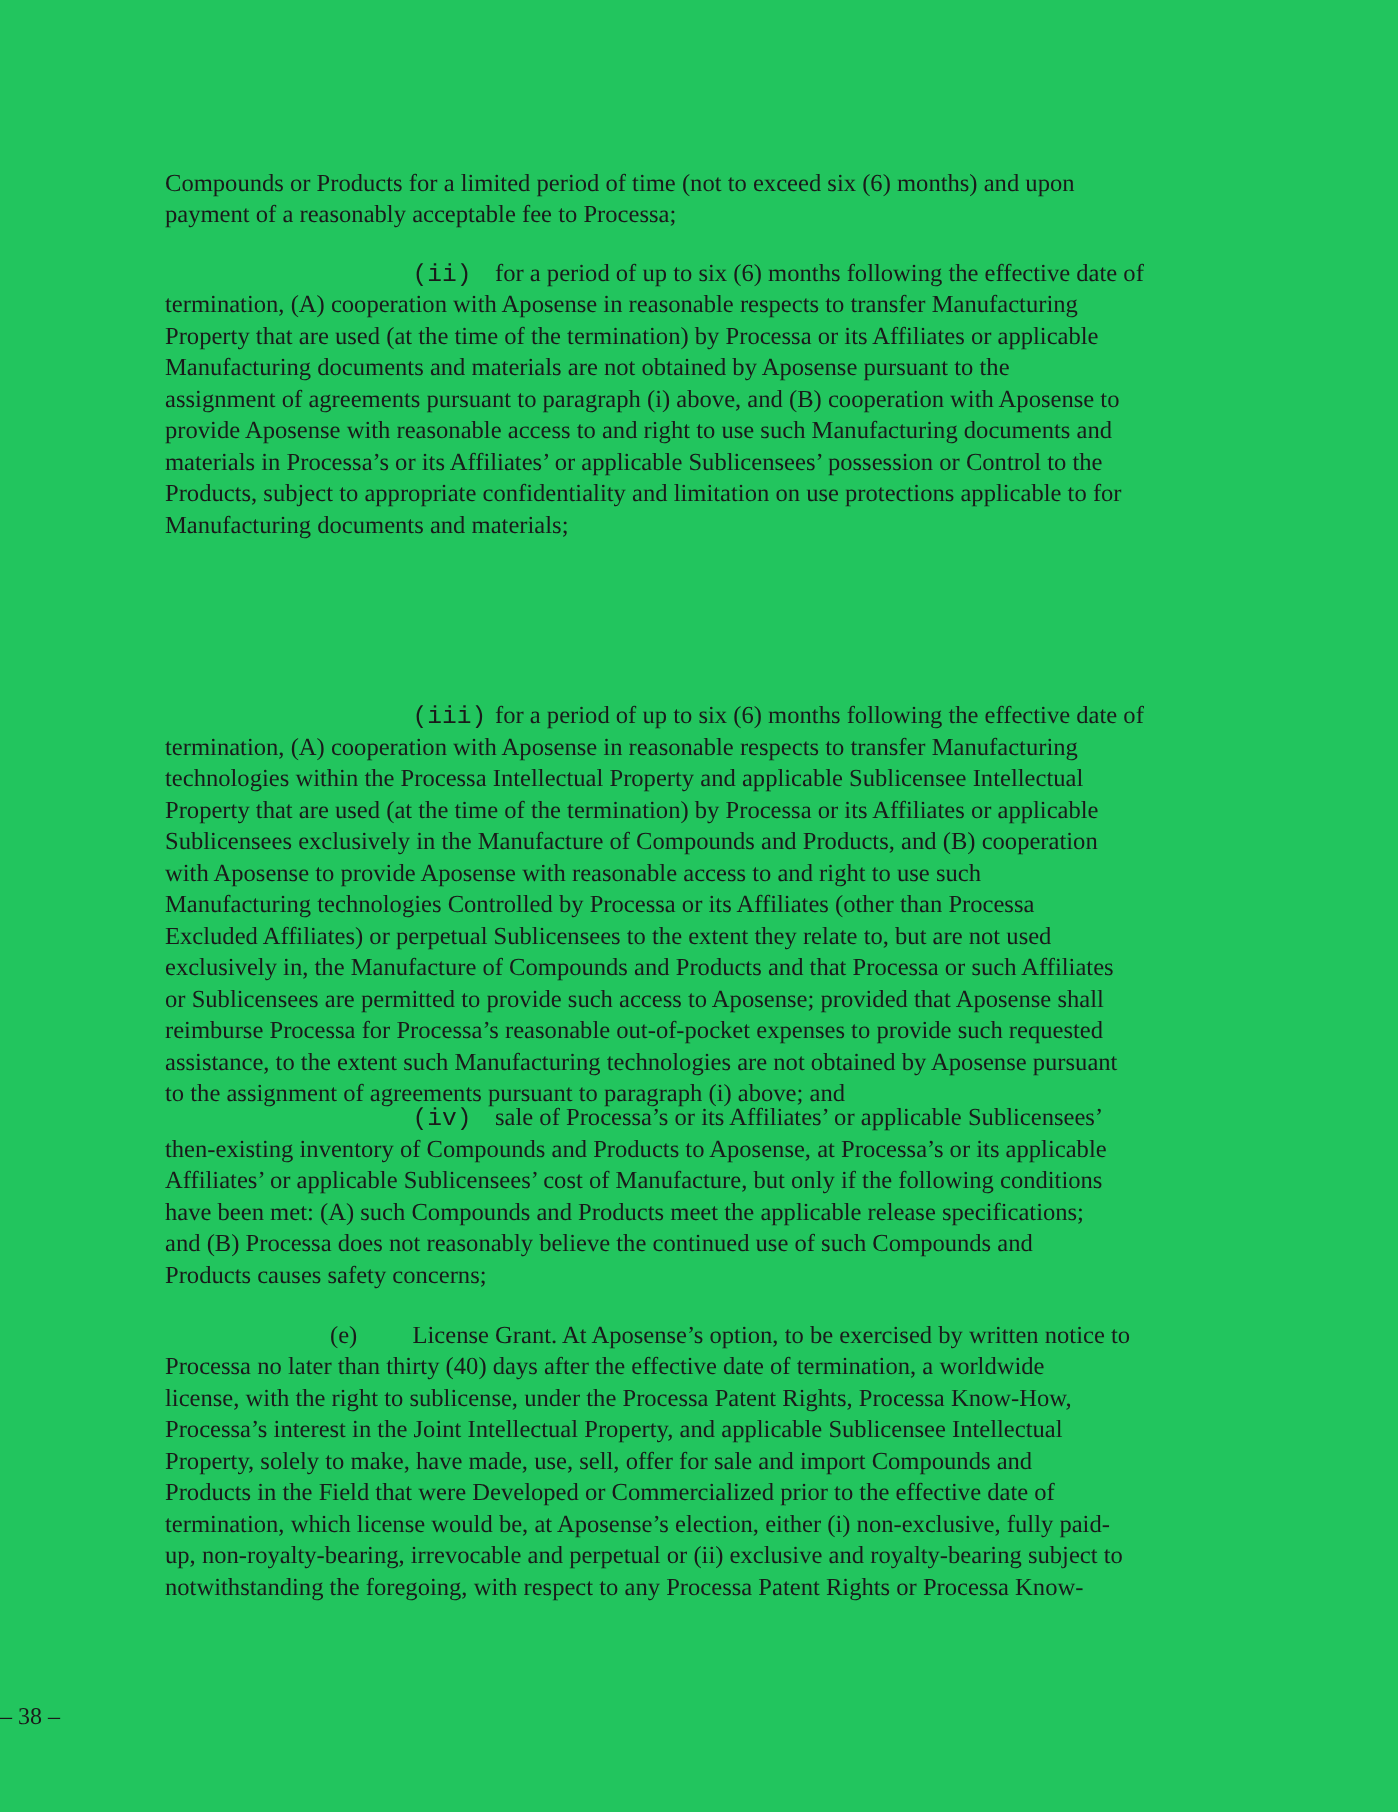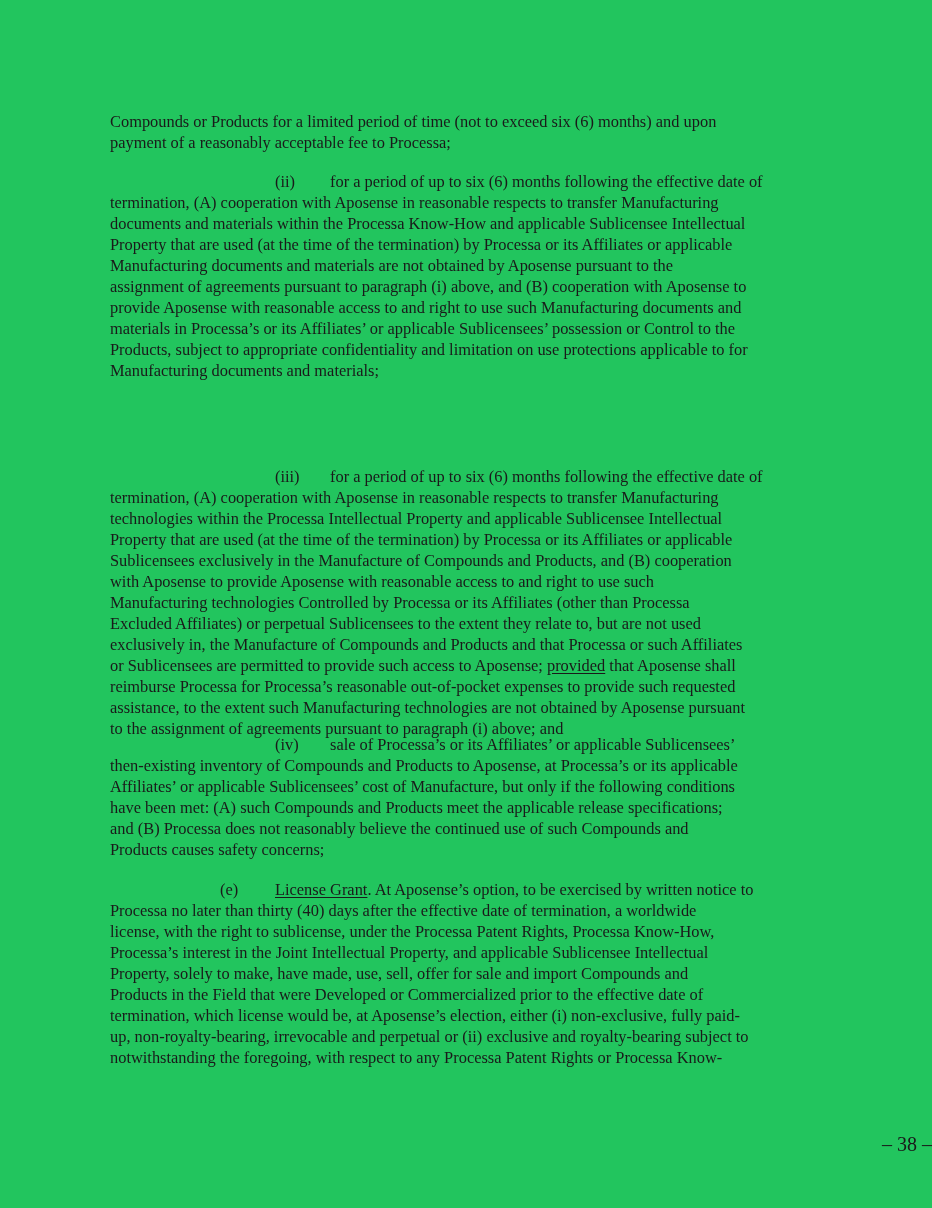--- a/index.html
+++ b/index.html
@@ -5,39 +5,38 @@
   html, body { margin: 0; padding: 0; background: #ffffff; }
   body { width: 932px; height: 1208px; position: relative; overflow: hidden; }
   .page {
     position: absolute; left: 0; top: 0; width: 932px; height: 1208px; background: #22c55e;
     font-family: "Liberation Serif", "DejaVu Serif", serif; color: #1a1a1a;
   }
   .para { position: absolute; left: 110px; width: 720px; }
   .line { display: block; height: 21px; line-height: 21px; font-size: 16.4px; white-space: nowrap; }
   .indent1 { padding-left: 165px; }
   .indent-e { padding-left: 110px; }
-  .num { display: inline-block; width: 55px; }
+  .num { display: inline-block; width: 55px; font-family: Liberation Mono, monospace; }
   .num-e { display: inline-block; width: 55px; }
-  .u { text-decoration: underline; text-underline-offset: 2px; }
-  .footer { position: absolute; top: 1134px; left: 0; width: 932px; text-align: right; font-size: 20px; line-height: 21px; }
+  .u { text-underline-offset: 2px; }
+  .footer { position: absolute; top: 1134px; left: 0; width: 932px; text-align: left; font-size: 16px; line-height: 21px; }
 </style>
 </head>
 <body>
 
 <div class="page">
 
   <div class="para" style="top:111px;">
     <span class="line">Compounds or Products for a limited period of time (not to exceed six (6) months) and upon</span>
     <span class="line">payment of a reasonably acceptable fee to Processa;</span>
   </div>
 
   <div class="para" style="top:171px;">
     <span class="line indent1"><span class="num">(ii)</span><span>for a period of up to six (6) months following the effective date of</span></span>
     <span class="line">termination, (A) cooperation with Aposense in reasonable respects to transfer Manufacturing</span>
-    <span class="line">documents and materials within the Processa Know-How and applicable Sublicensee Intellectual</span>
     <span class="line">Property that are used (at the time of the termination) by Processa or its Affiliates or applicable</span>
     <span class="line">Manufacturing documents and materials are not obtained by Aposense pursuant to the</span>
     <span class="line">assignment of agreements pursuant to paragraph (i) above, and (B) cooperation with Aposense to</span>
     <span class="line">provide Aposense with reasonable access to and right to use such Manufacturing documents and</span>
     <span class="line">materials in Processa’s or its Affiliates’ or applicable Sublicensees’ possession or Control to the</span>
     <span class="line">Products, subject to appropriate confidentiality and limitation on use protections applicable to for</span>
     <span class="line">Manufacturing documents and materials;</span>
   </div>
 
   <div class="para" style="top:466px;">

